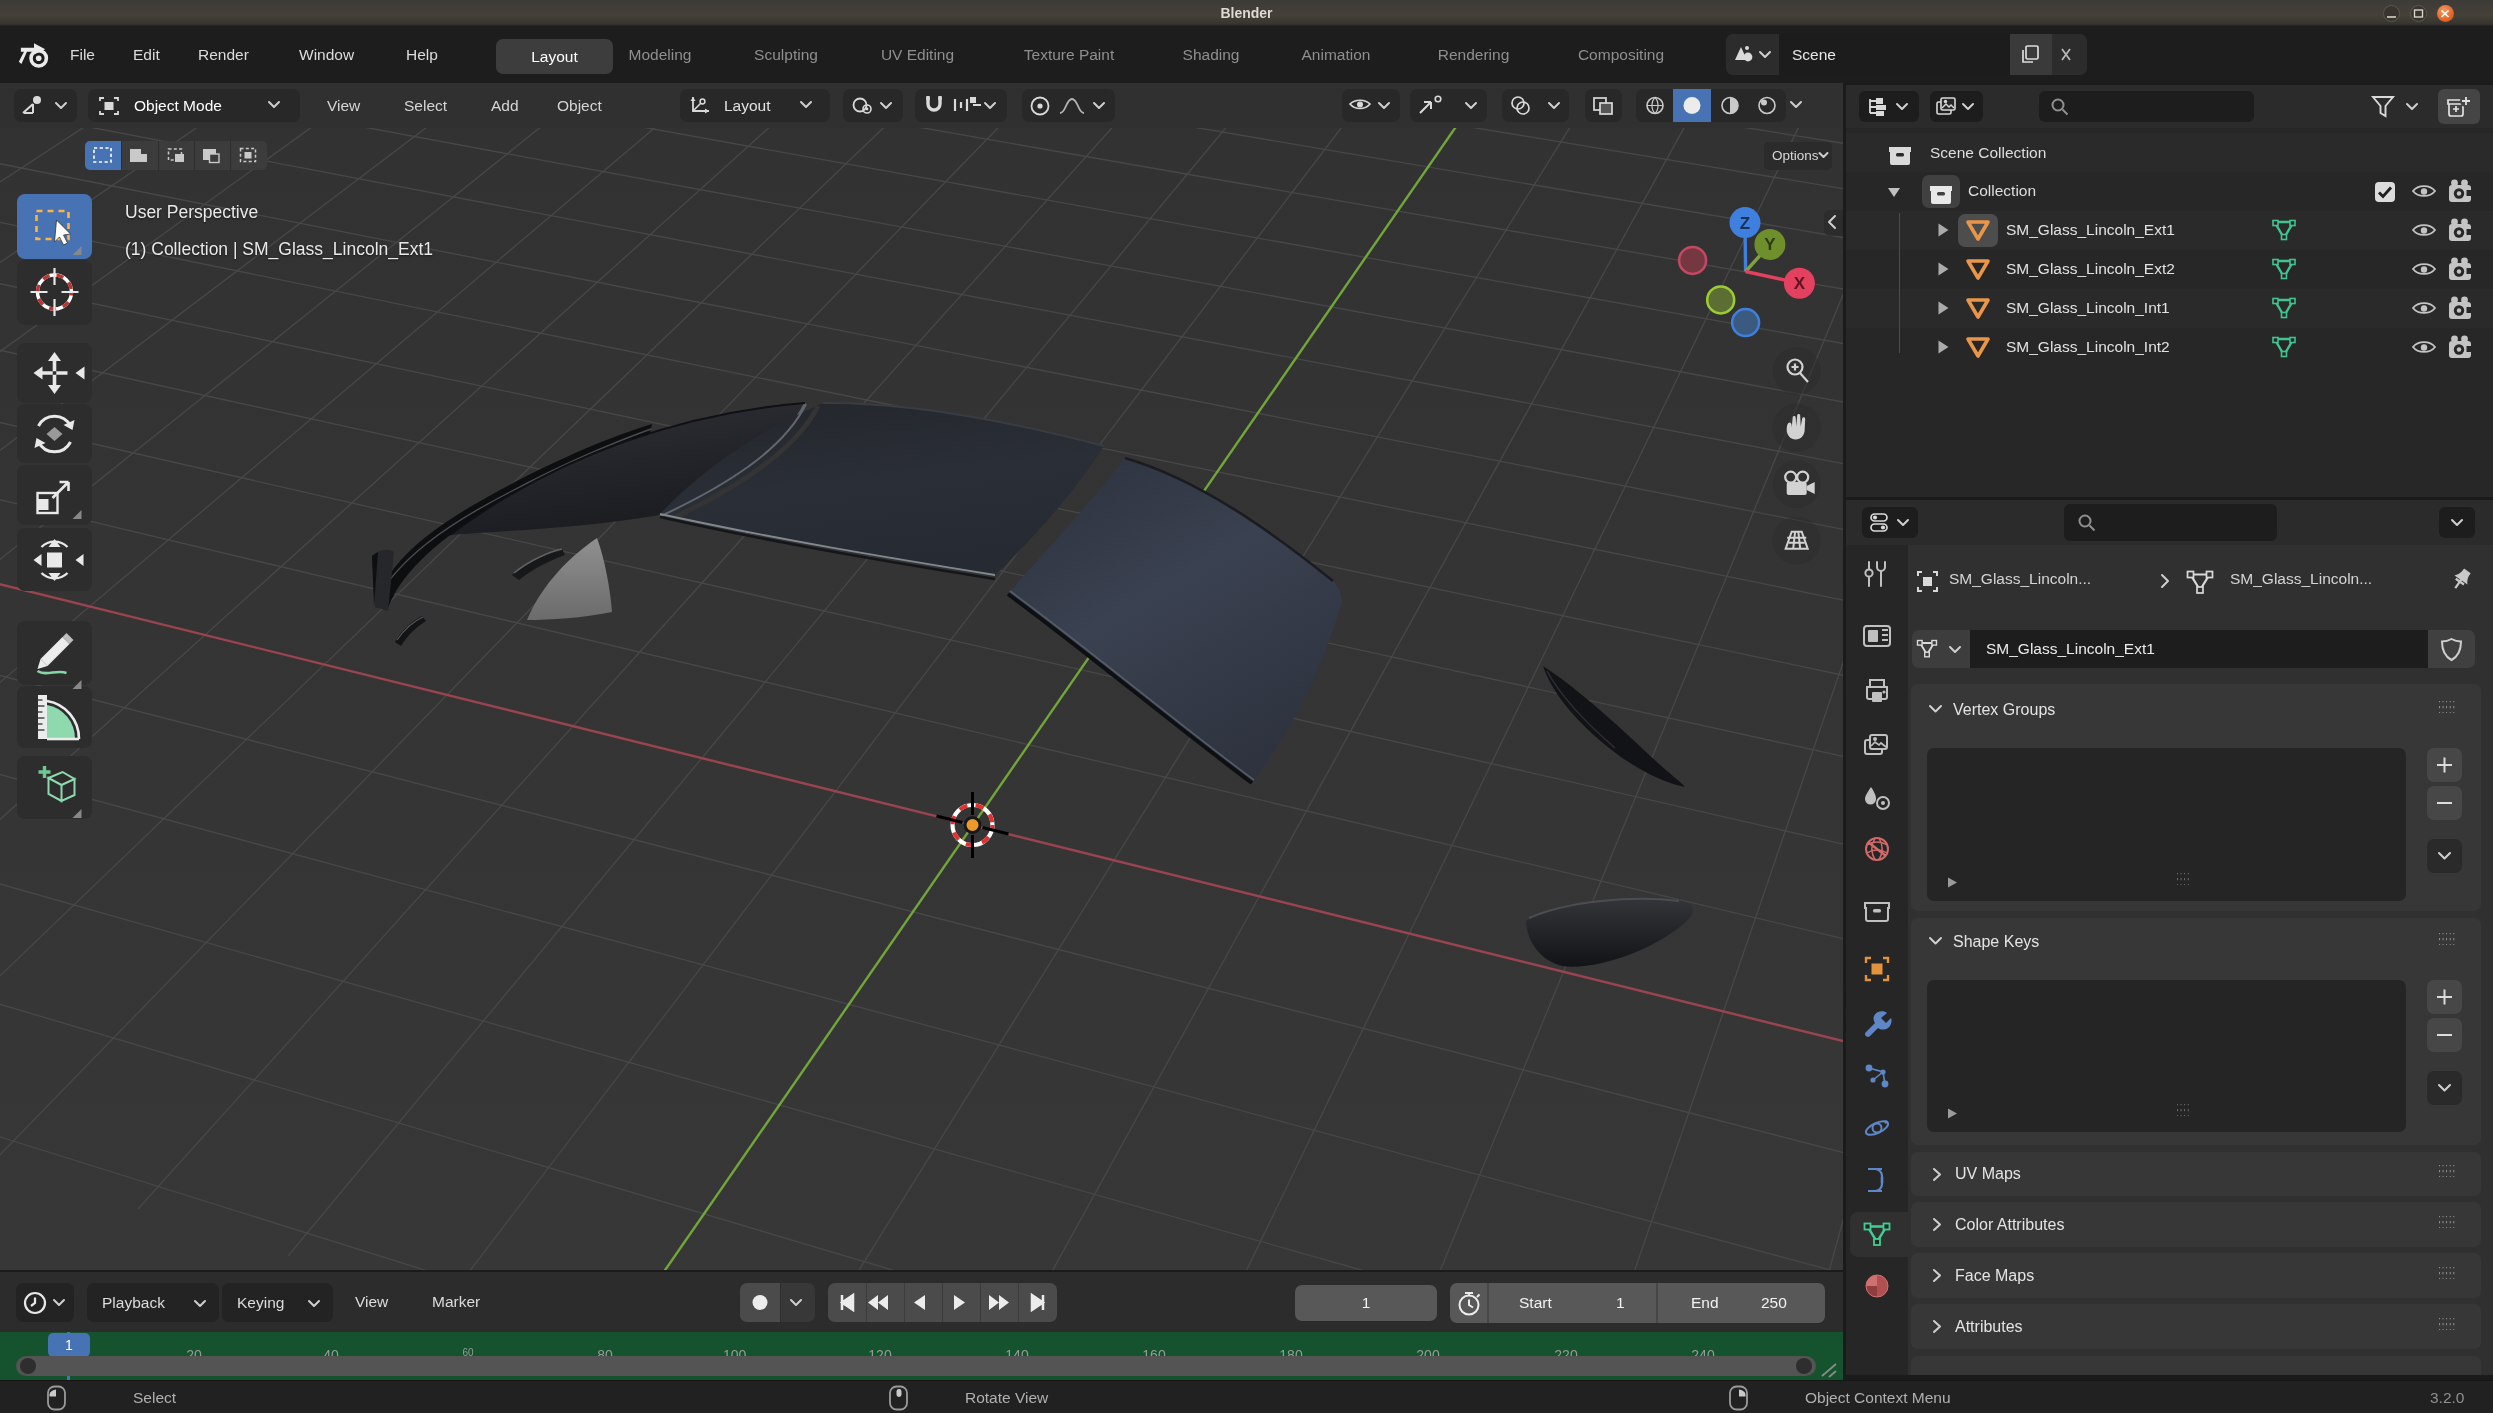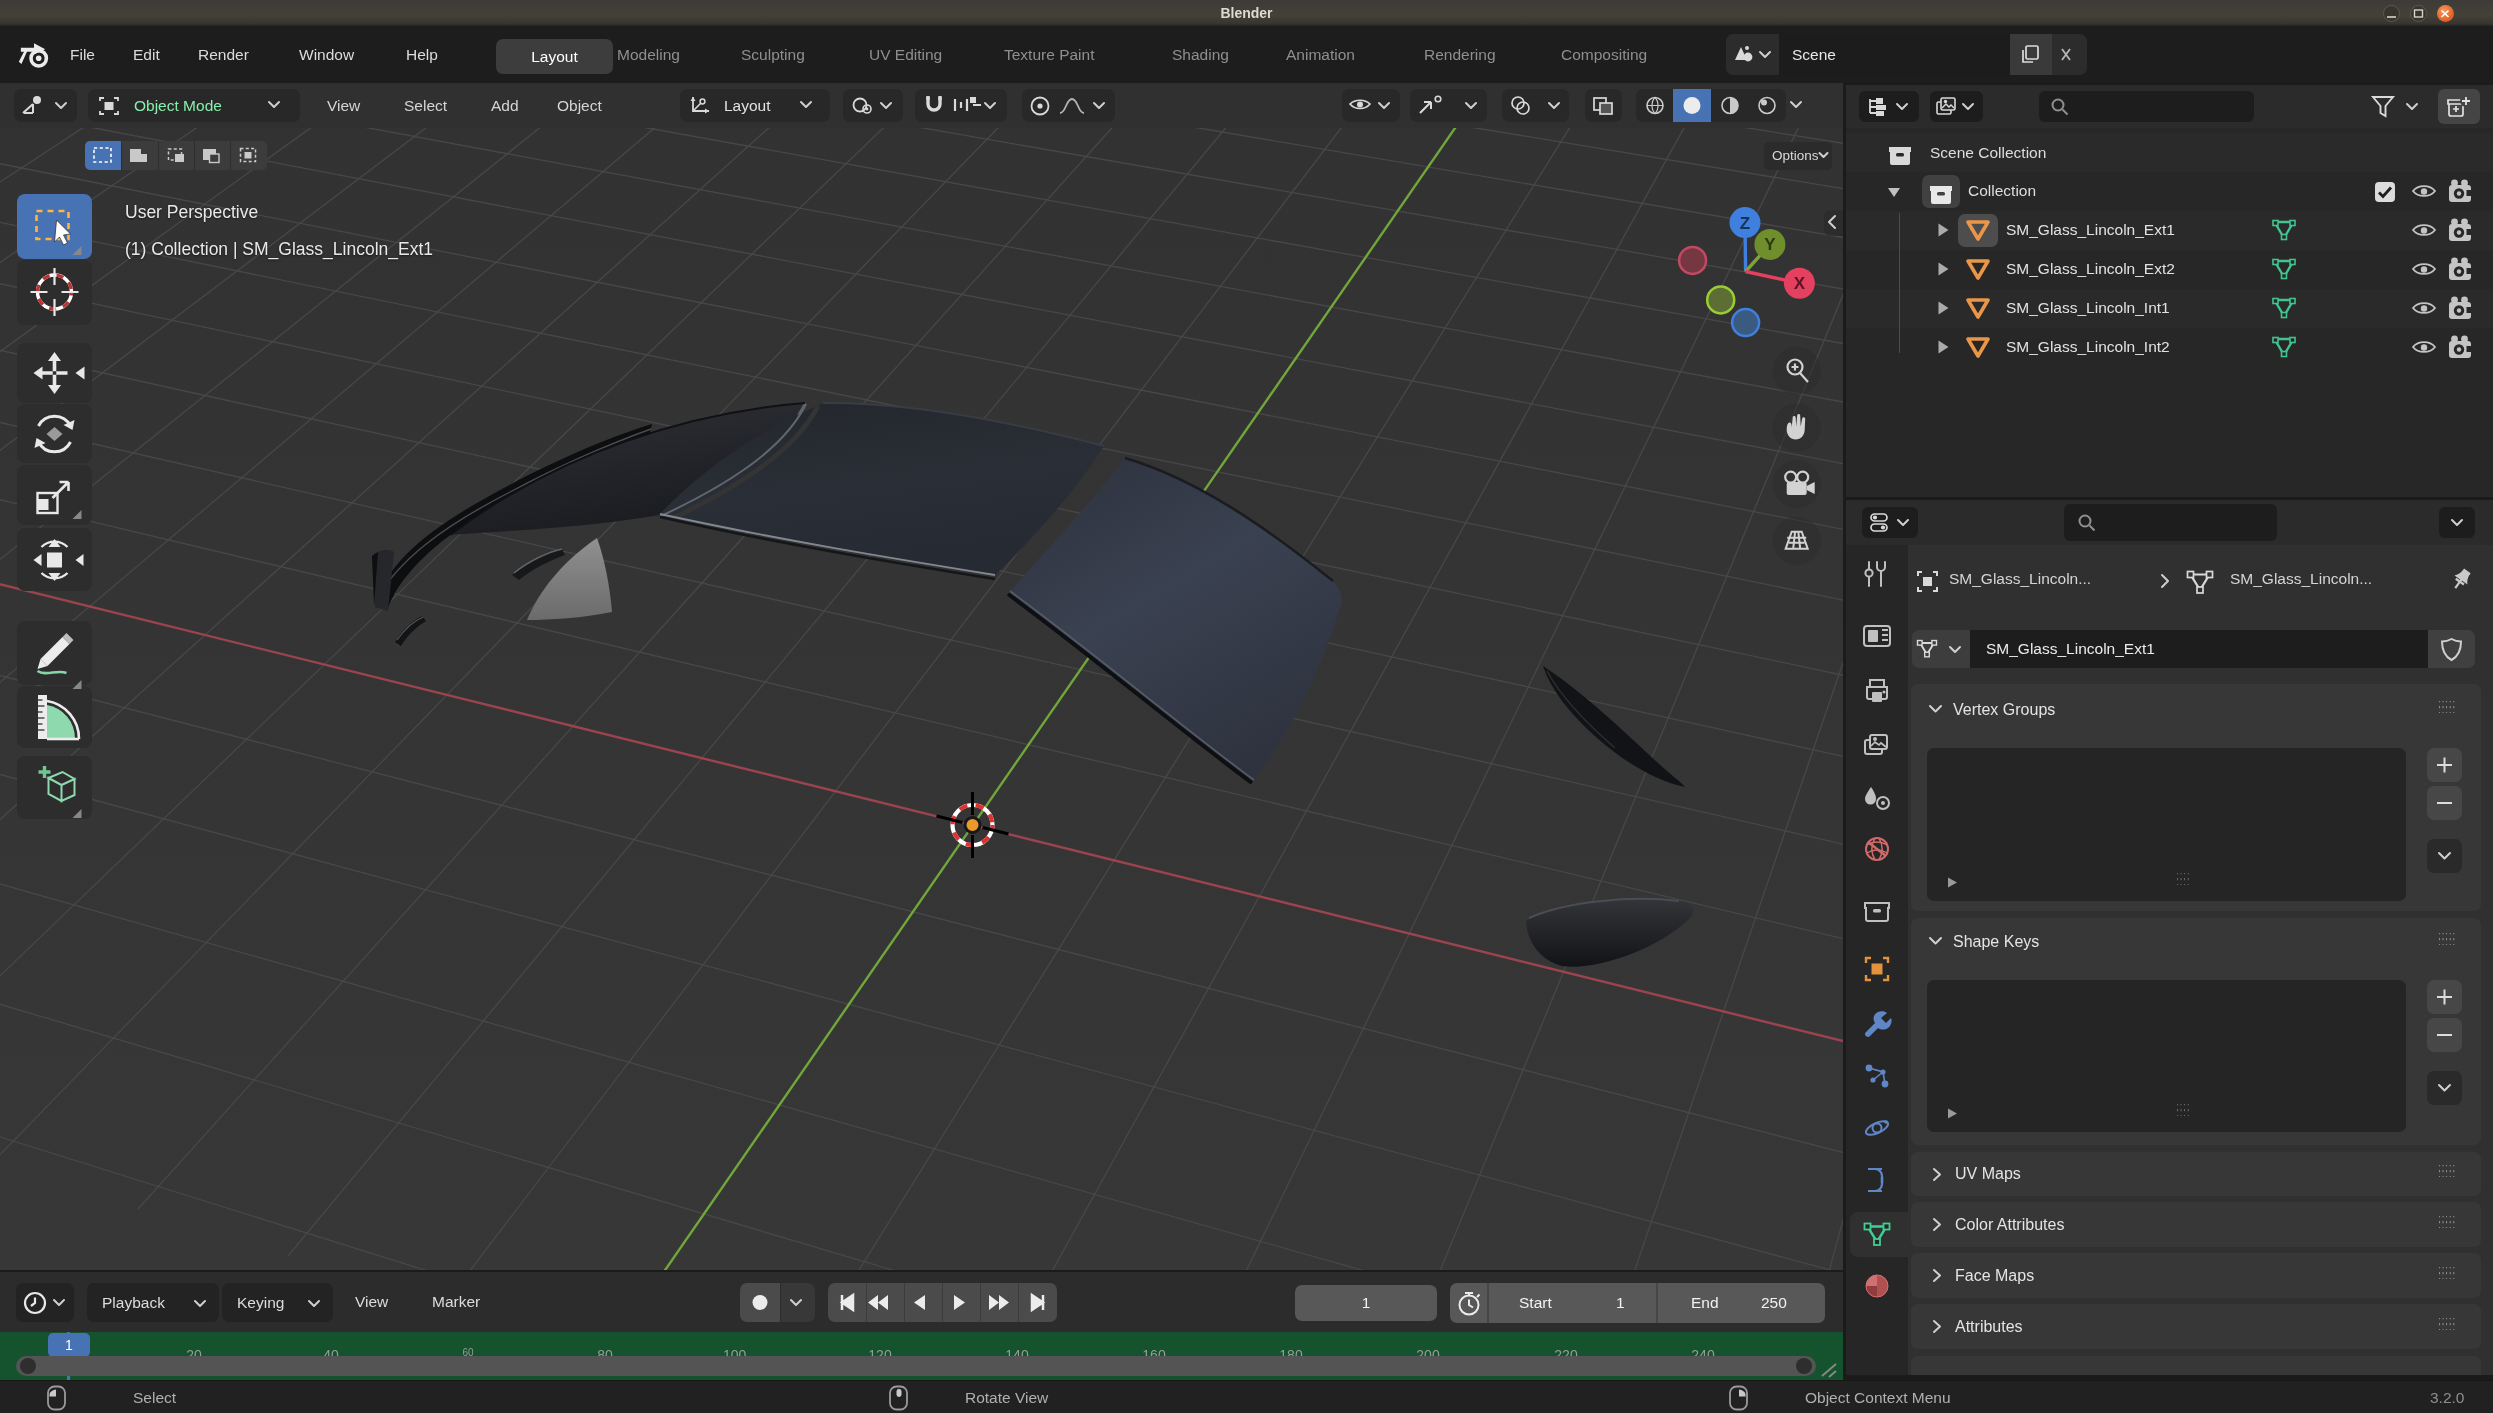--- a/index.html
+++ b/index.html
@@ -9,21 +9,21 @@
 .dim{color:#9a9a9a}
 .btn{background:#232323;border-radius:7px}
 .fld{background:#1d1d1d;border-radius:6px}
 #titlebar{left:0;top:0;width:2493px;height:26px;
 background:linear-gradient(#3d3b37,#444138 60%,#36342f 92%,#24221f)}
 #titlebar .t{left:0;top:0;width:100%;text-align:center;line-height:26px;
 color:#dedbd4;font-size:14px;font-weight:bold}
 .wbtn{top:5px;width:17px;height:17px;border-radius:50%}
 #menubar{left:0;top:26px;width:2493px;height:57px;background:#1d1d1d}
 .menu{top:0;height:57px;line-height:57px;font-size:15.5px;color:#dcdcdc}
-.wtab{top:0;height:50px;line-height:57px;font-size:15.5px;color:#8f8f8f;text-align:left}
+.wtab{top:0;height:50px;line-height:57px;font-size:15.5px;color:#8f8f8f;text-align:center}
 #laytab{left:496px;top:13px;width:117px;height:35px;background:#3d3d3d;border-radius:7px;
 color:#ffffff;font-size:15.5px;text-align:center;line-height:35px}
 #vhead{left:0;top:83px;width:1843px;height:45px;background:#303030}
 .hbtn{top:6px;height:33px;background:#282828;border-radius:7px}
 .hmenu{top:0;height:45px;line-height:45px;font-size:15.5px;color:#d5d5d5}
 #viewport{left:0;top:128px;width:1843px;height:1142px;background:linear-gradient(#323232,#373737);overflow:hidden}
 .tool{left:17px;width:75px;height:63px;background:#2d2d2d;border-radius:8px}
 .tool.on{background:#4772b3}
 .vtxt{color:#e9e9e9;font-size:17.5px;text-shadow:0 1px 2px rgba(0,0,0,.55)}
 #outliner{left:1846px;top:85px;width:647px;height:412px;background:#272727}
@@ -100,21 +100,21 @@
 <svg class="a" style="left:20px;top:11px" width="52" height="24" viewBox="0 0 52 24">
 <circle cx="17" cy="6" r="4" fill="#d9d9d9"></circle>
 <path d="M3 19l10-9M13 19h-9M13 10v9" stroke="#d9d9d9" stroke-width="2" fill="none"></path>
 <path class="chev" d="M36 9l5 5 5-5"></path>
 </svg>
 <div class="a hbtn" style="left:88px;width:212px"></div>
 <svg class="a" style="left:96px;top:12px" width="30" height="22" viewBox="0 0 30 22">
 <path d="M4 6V3h4M18 3h4v3M22 16v3h-4M8 19H4v-3" stroke="#d9d9d9" stroke-width="1.8" fill="none"></path>
 <rect x="8.5" y="7" width="9" height="8" fill="#d9d9d9"></rect>
 </svg>
-<div class="a" style="left:134px;top:6px;height:33px;line-height:33px;font-size:15.5px;color:#86efac">Object Mode</div>
+<div class="a" style="left:134px;top:6px;height:33px;line-height:33px;font-size:15.5px;color:#ffffff">Object Mode</div>
 <svg class="a" style="left:266px;top:16px" width="16" height="12" viewBox="0 0 16 12">
       <path class="chev" d="M3 3l5 5 5-5"></path>
     </svg>
 <div class="a hmenu" style="left:327px">View</div>
 <div class="a hmenu" style="left:404px">Select</div>
 <div class="a hmenu" style="left:491px">Add</div>
 <div class="a hmenu" style="left:557px">Object</div>
 <div class="a hbtn" style="left:680px;width:150px"></div>
 <svg class="a" style="left:688px;top:11px" width="28" height="24" viewBox="0 0 28 24">
 <path d="M5 3v14h16" stroke="#d9d9d9" stroke-width="1.8" fill="none"></path>

